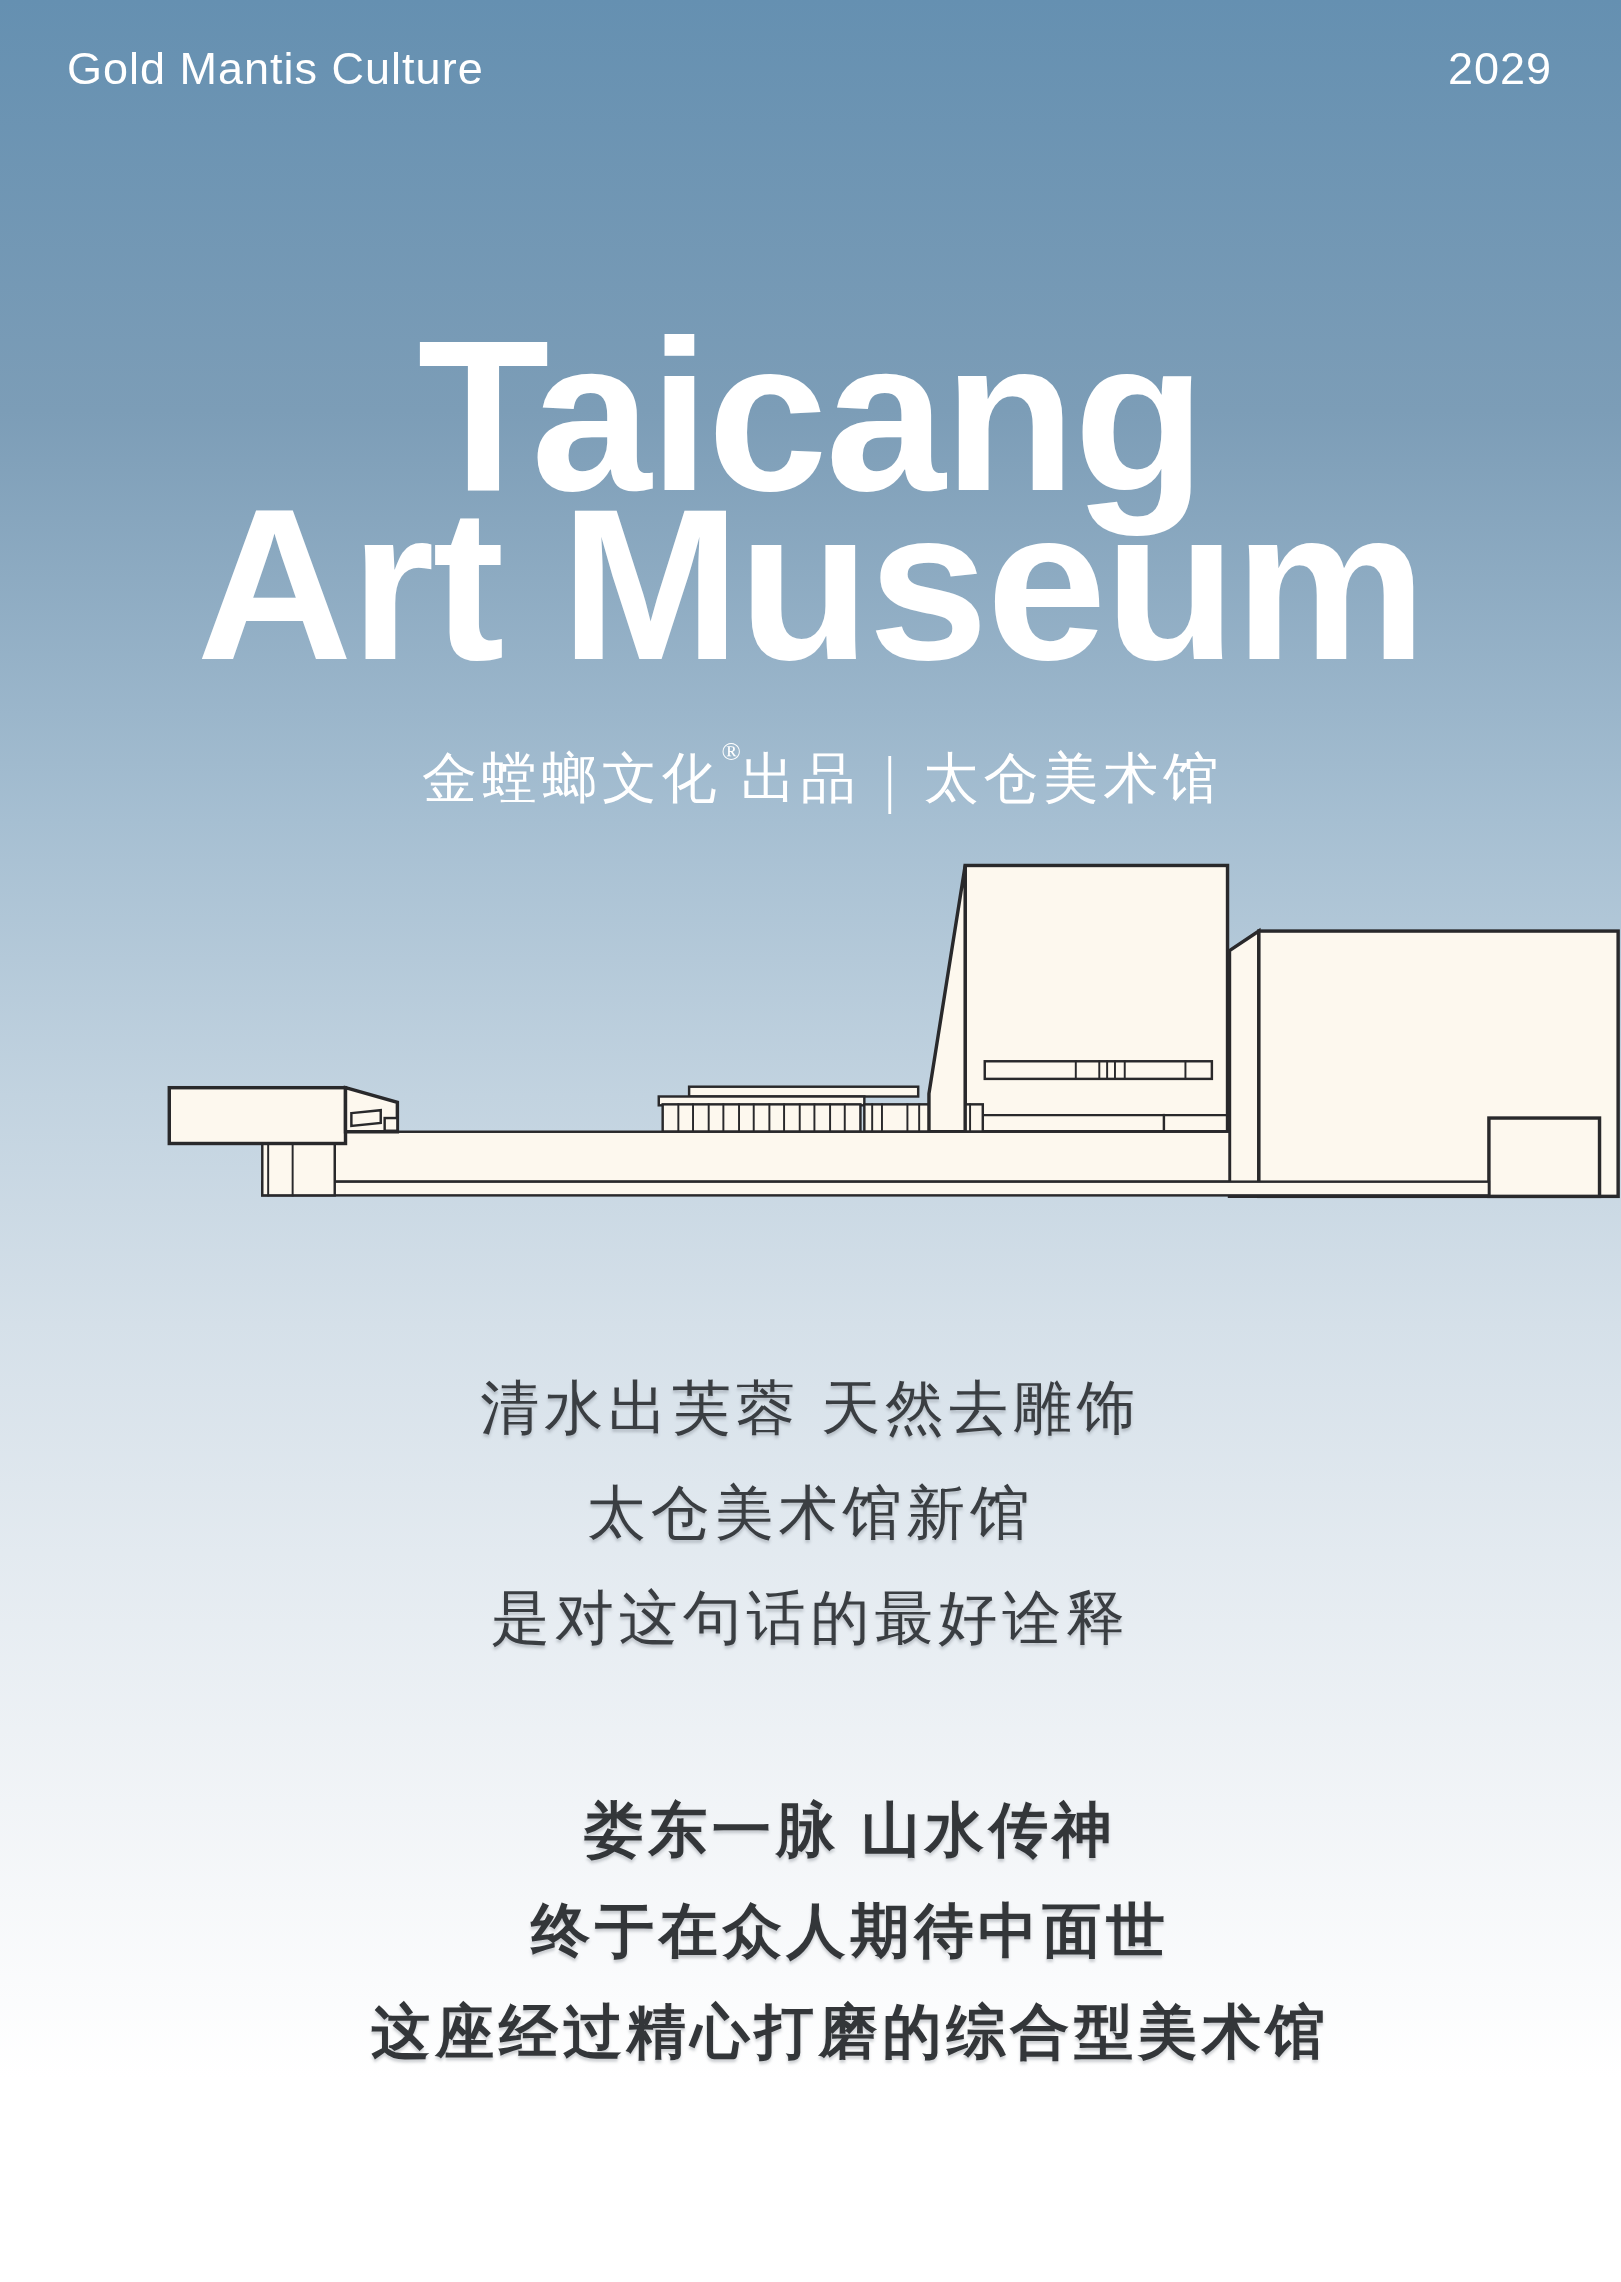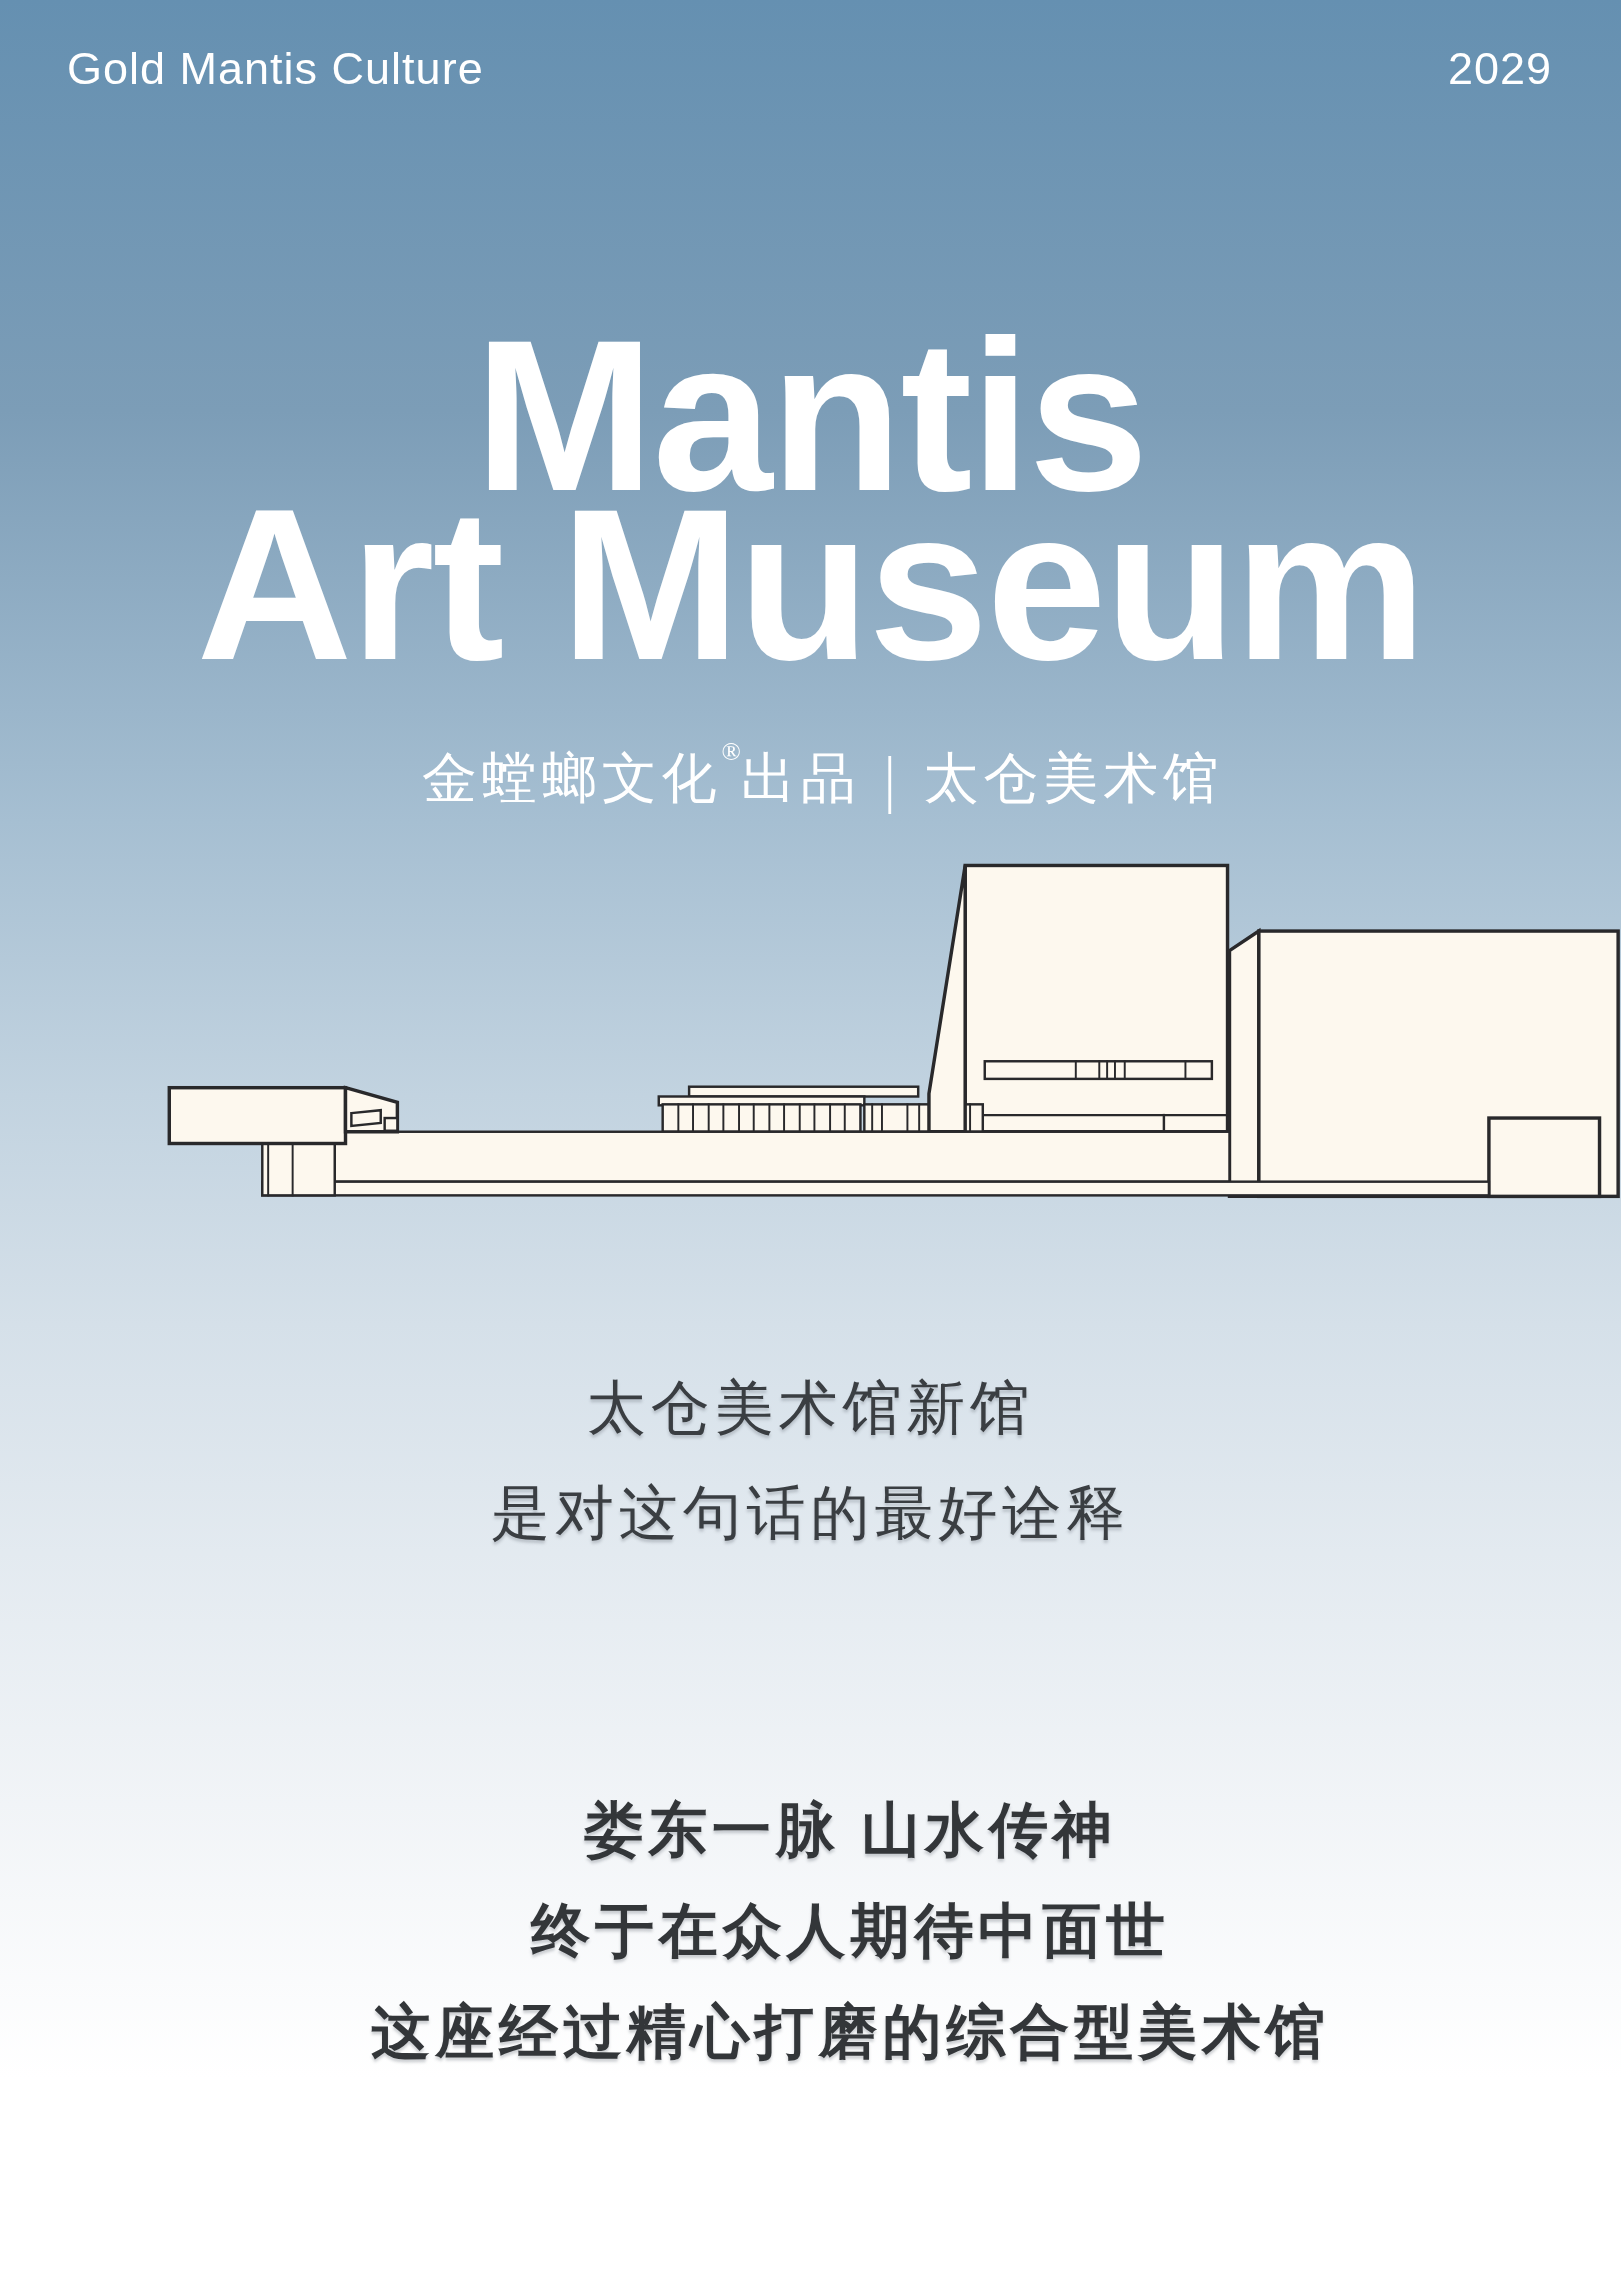--- a/index.html
+++ b/index.html
@@ -64,21 +64,21 @@
 <body>
 
 <div class="page">
 
   <div class="topbar">
     <span>Gold Mantis Culture</span>
     <span>2029</span>
   </div>
 
   <div class="main-title">
-    <div>Mantis</div>
+    <div>Taicang</div>
     <div>Art Museum</div>
   </div>
 
   <div class="subtitle"><span>金螳螂文化</span><span class="reg">®</span><span>出品</span><span class="bar">|</span><span>太仓美术馆</span></div>
 
   <div class="building">
     <svg viewBox="0 0 1654 380">
       <g stroke="#29292b" stroke-linejoin="miter" stroke-linecap="square">
         <g fill="#fdf8ee">
 
@@ -134,20 +134,21 @@
           <rect class="thick" x="172" y="252" width="180" height="57"></rect>
           <polygon class="thick" points="352,252 405,267 405,297 352,297"></polygon>
           <polygon class="thin" points="358,278 388,275 388,288 358,291"></polygon>
           <rect class="thin" x="392" y="283" width="13" height="13"></rect>
         </g>
       </g>
     </svg>
   </div>
 
   <div class="cn-block cn-intro">
+    <p>清水出芙蓉 天然去雕饰</p>
     <p>太仓美术馆新馆</p>
     <p>是对这句话的最好诠释</p>
   </div>
 
   <div class="cn-block cn-outro">
     <p>娄东一脉 山水传神</p>
     <p>终于在众人期待中面世</p>
     <p>这座经过精心打磨的综合型美术馆</p>
   </div>
 

